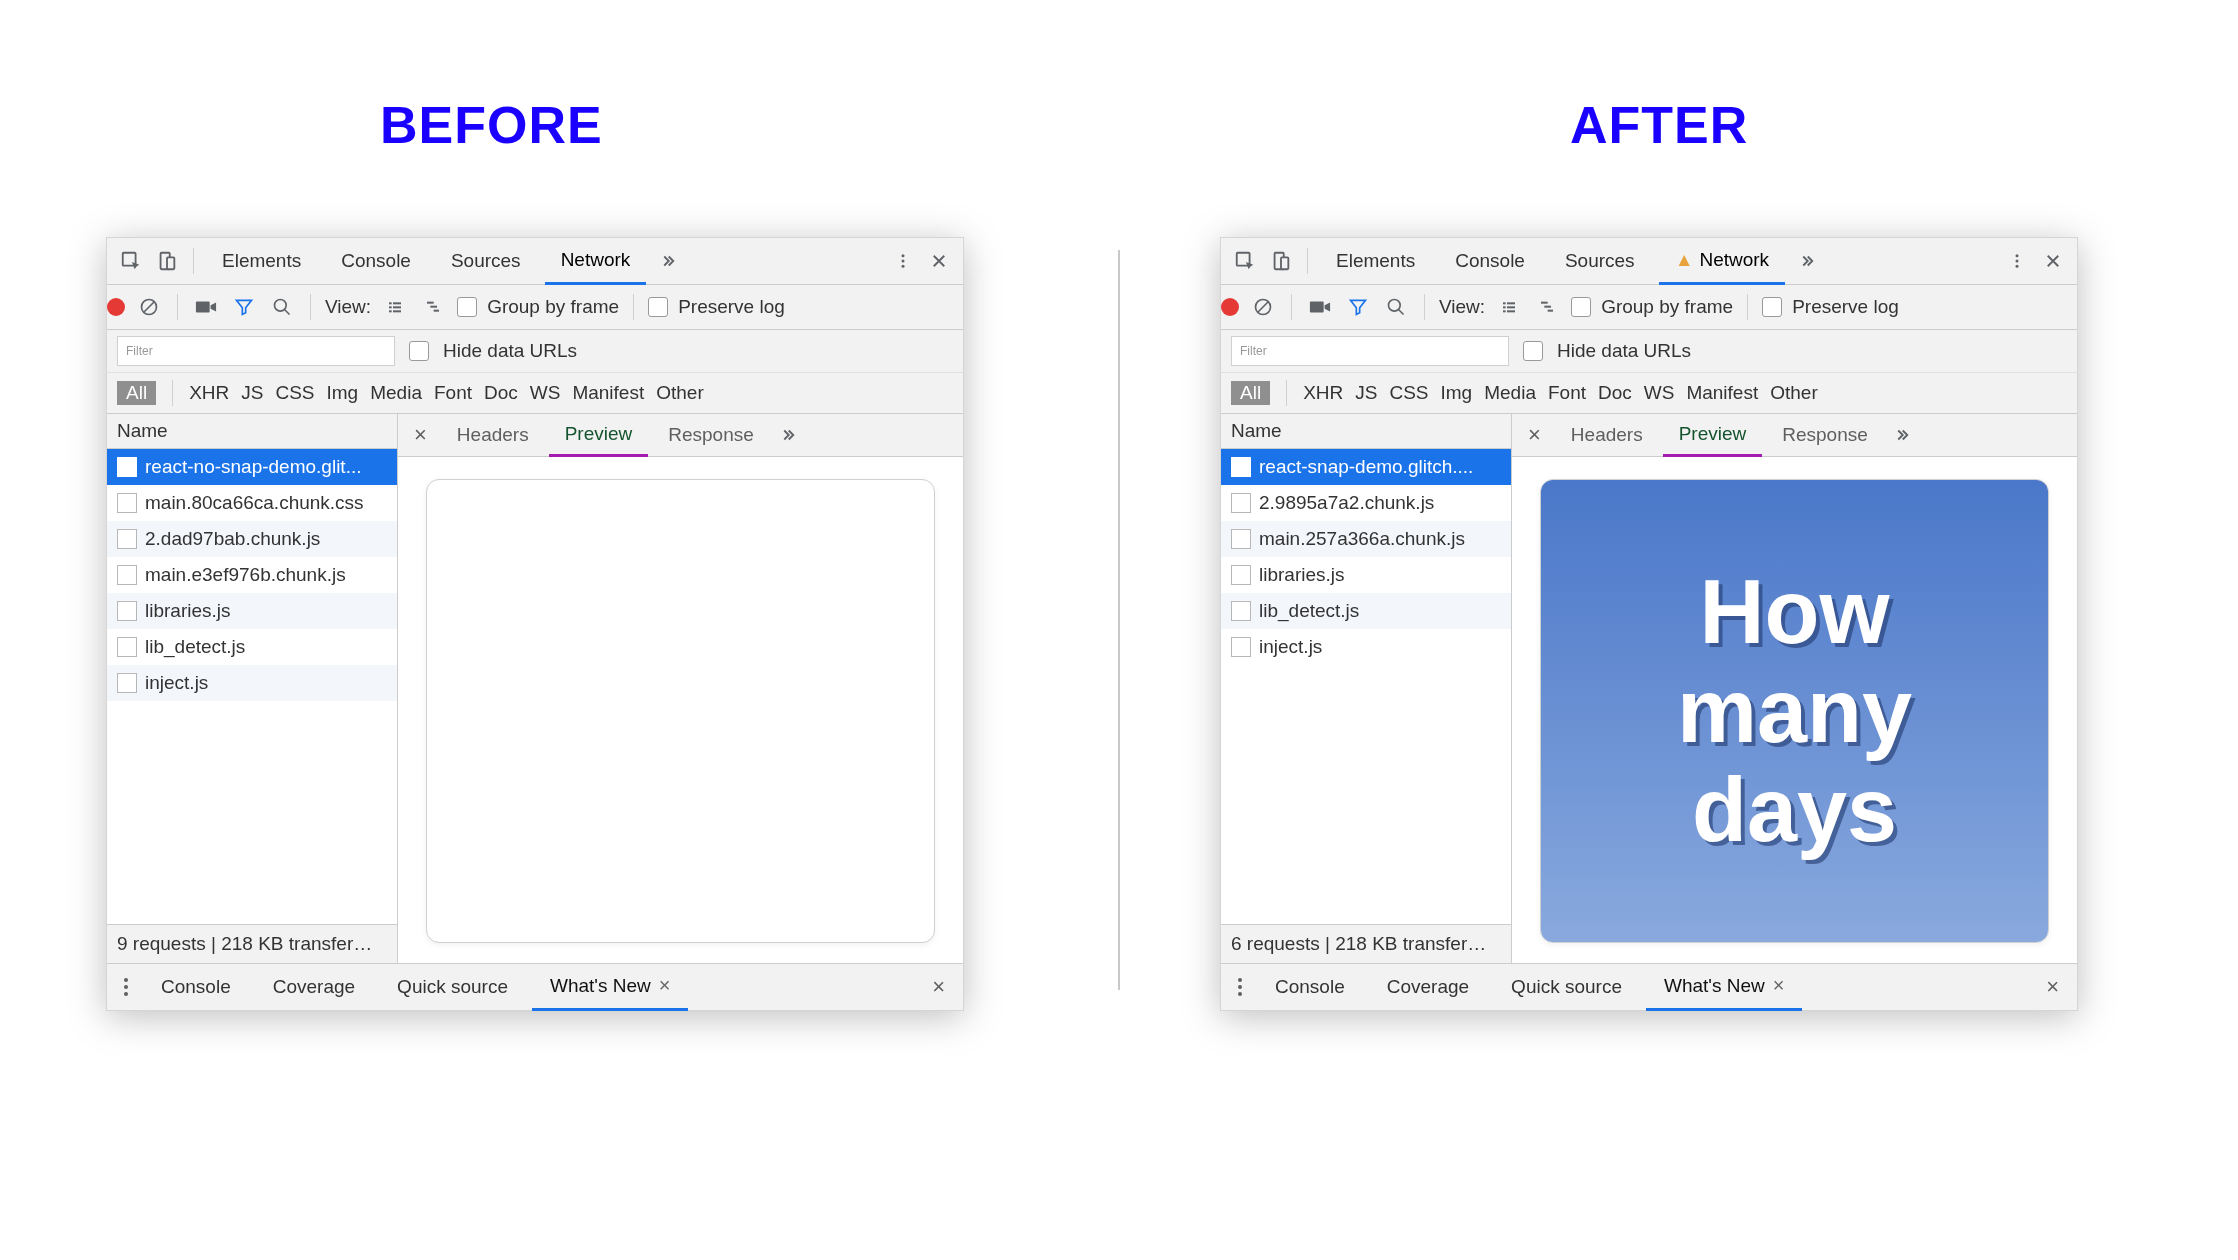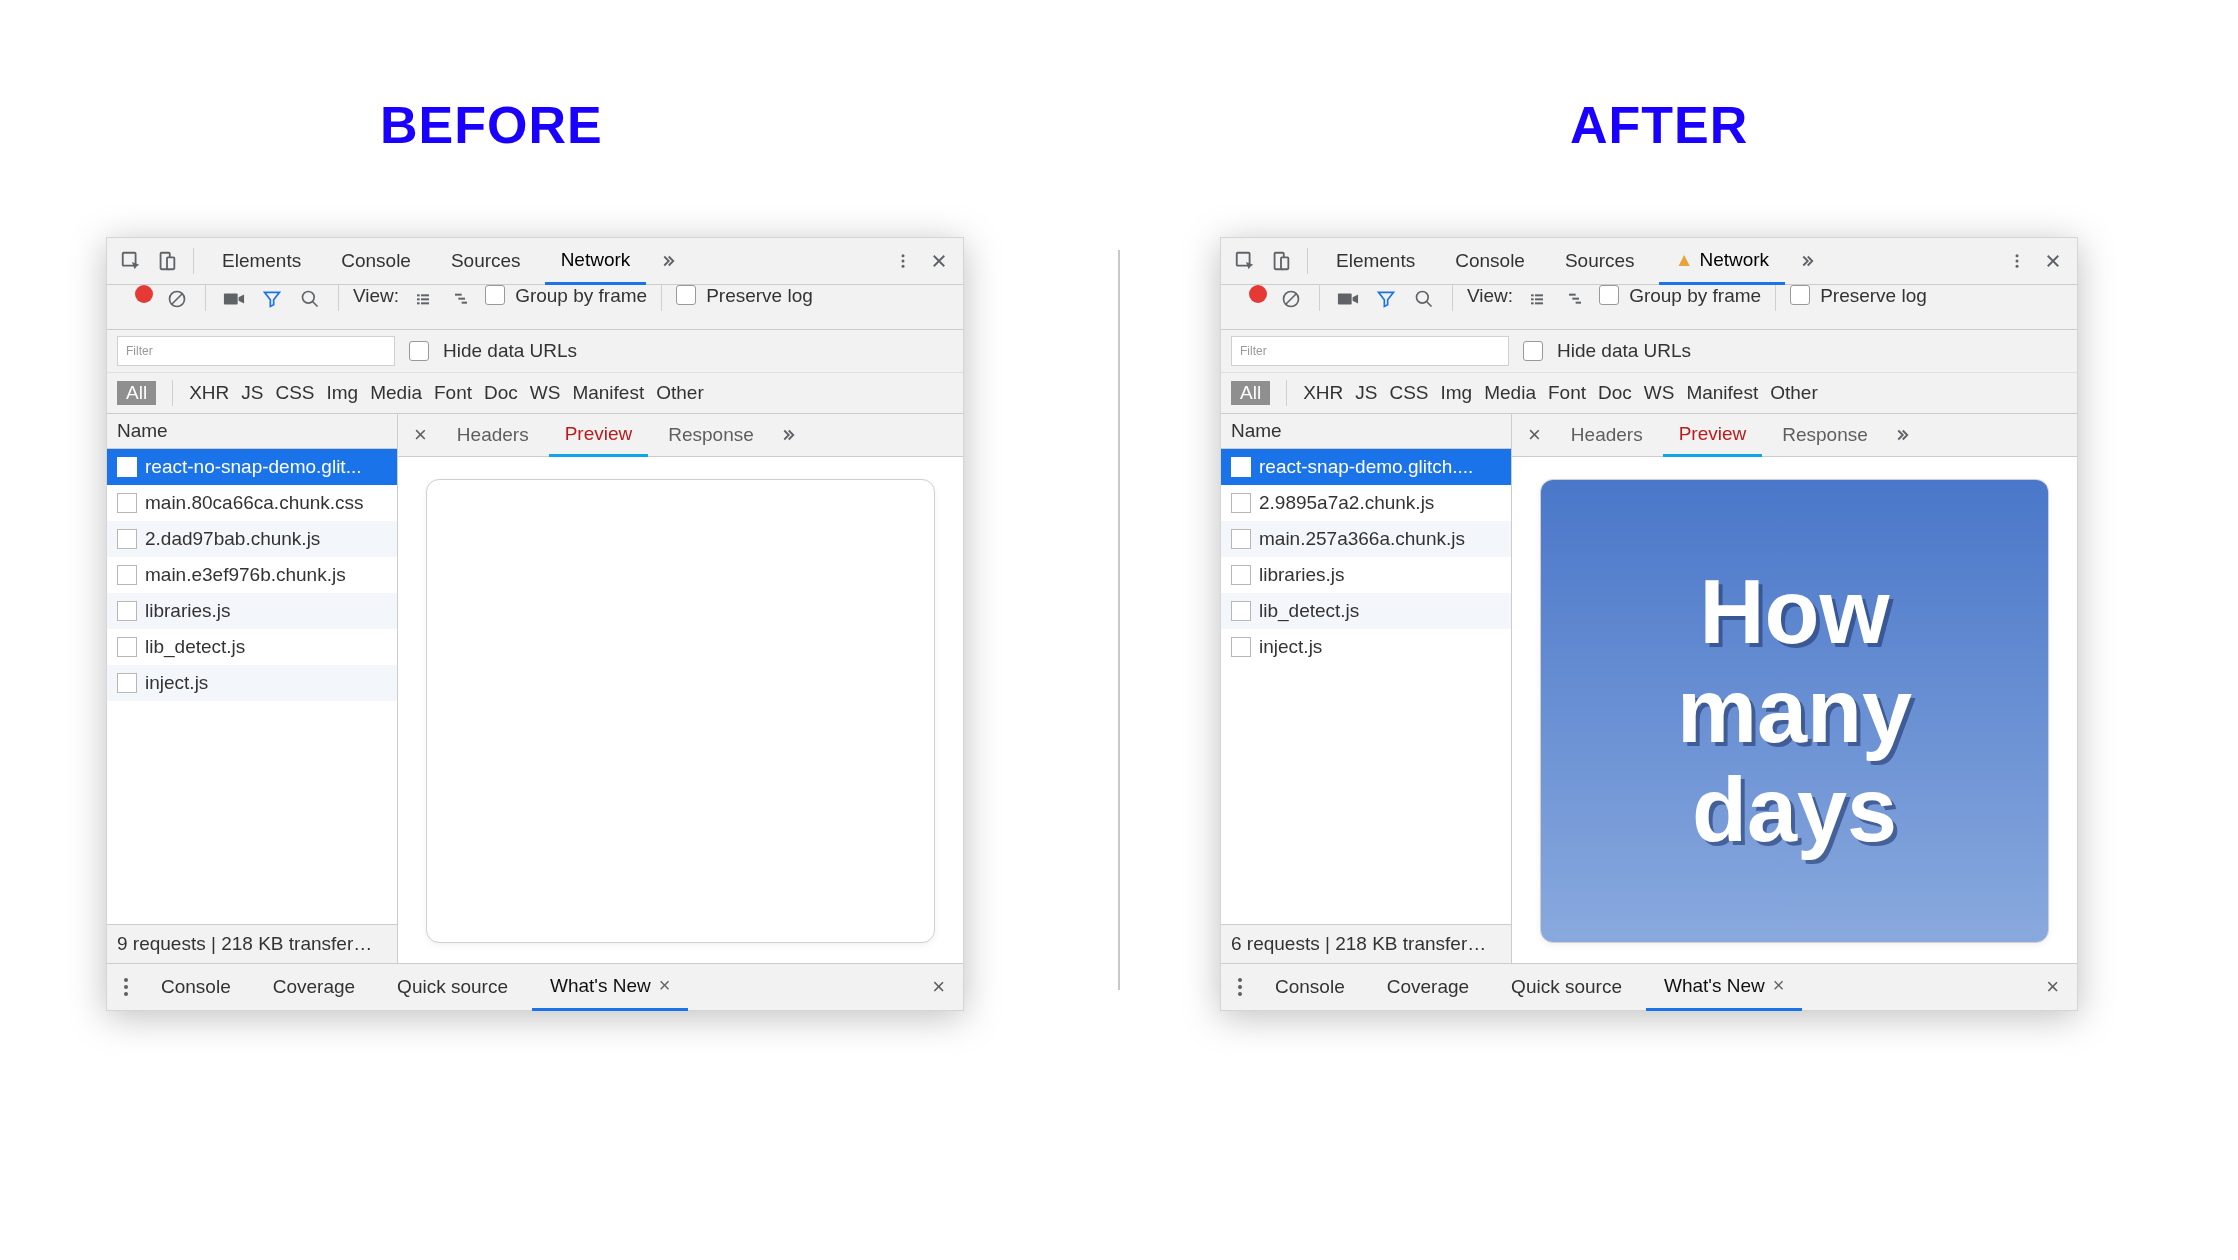--- a/index.html
+++ b/index.html
@@ -17,21 +17,21 @@
   .toprow{display:flex;align-items:center;height:46px;border-bottom:1px solid #ccc;padding:0 10px;gap:8px}
   .ic{display:inline-flex;align-items:center;justify-content:center;width:28px;height:28px;color:#5f6368}
   .ic svg{display:block}
   .vsep{width:1px;height:26px;background:#d0d0d0;margin:0 4px}
   .tab{padding:0 16px;height:44px;display:flex;align-items:center;color:#333;gap:6px}
   .tab.active{color:#000;border-bottom:3px solid #1a73e8}
   .warn-tri{color:#e8a33d}
   .spacer{flex:1}
 
   
-  .toolrow{display:flex;height:44px;border-bottom:1px solid #ccc;padding:0 28px;gap:10px;color:#5f6368}
+  .toolrow{display:flex;align-items:center;height:44px;border-bottom:1px solid #ccc;padding:0 0;gap:10px;color:#5f6368}
   .rec{width:18px;height:18px;border-radius:50%;background:#e53935}
   .nope svg{color:#5f6368}
   .funnel{color:#1a73e8}
   .lbl{color:#333}
   .chkbox{width:18px;height:18px;border:1px solid #999;border-radius:3px;background:#fff;display:inline-block}
 
   
   .filterrow{display:flex;align-items:center;height:42px;border-bottom:1px solid #e1e1e1;padding:0 10px;gap:14px}
   .filterbox{flex:0 0 260px;height:28px;border:1px solid #d0d0d0;background:#fff;padding:0 8px;color:#999;font-size:12px;display:flex;align-items:center}
 
@@ -49,21 +49,21 @@
   .item:not(.sel):nth-child(odd){background:#f3f6fb}
   .item:not(.sel):nth-child(even){background:#fff}
   .iico{width:18px;height:18px;border:1px solid #b7b7b7;background:#fff;flex:0 0 18px}
   .item.sel .iico{border-color:#fff}
   .liststatus{border-top:1px solid #ccc;background:#f2f2f2;padding:8px 10px;white-space:nowrap;overflow:hidden;text-overflow:ellipsis}
 
   
   .detailcol{flex:1;display:flex;flex-direction:column;background:#fff}
   .dtabs{display:flex;align-items:center;height:42px;border-bottom:1px solid #ccc;background:#f2f2f2;padding:0 6px;gap:4px}
   .dtab{padding:0 16px;height:40px;display:flex;align-items:center;color:#5f5f5f}
-  .dtab.active{color:#b91c1c;border-bottom:3px solid #0ea5e9}
+  .dtab.active{color:#14532d;border-bottom:3px solid #a21caf}
   .xbtn{color:#5f5f5f;font-size:22px;padding:0 10px}
   .preview{flex:1;display:flex;align-items:flex-start;justify-content:center;padding:22px 28px}
   .frame{width:100%;height:100%;border:1px solid #d0d0d0;border-radius:13px;box-shadow:0 2px 6px rgba(0,0,0,.06);background:#fff;display:flex;align-items:center;justify-content:center;overflow:hidden}
   .poster{width:100%;height:100%;background:linear-gradient(180deg,#4a77c9 0%,#89a9de 100%);display:flex;align-items:center;justify-content:center;text-align:center}
   .poster-text{color:#fff;font-weight:700;font-size:90px;line-height:1.1;text-shadow:4px 4px 0 rgba(34,56,110,.6)}
 
   
   .drawer{display:flex;align-items:center;height:46px;border-top:1px solid #ccc;background:#f2f2f2;padding:0 8px;gap:6px}
   .dots{display:flex;flex-direction:column;gap:3px;width:22px;align-items:center}
   .dots span{width:4px;height:4px;border-radius:50%;background:#5f5f5f}

